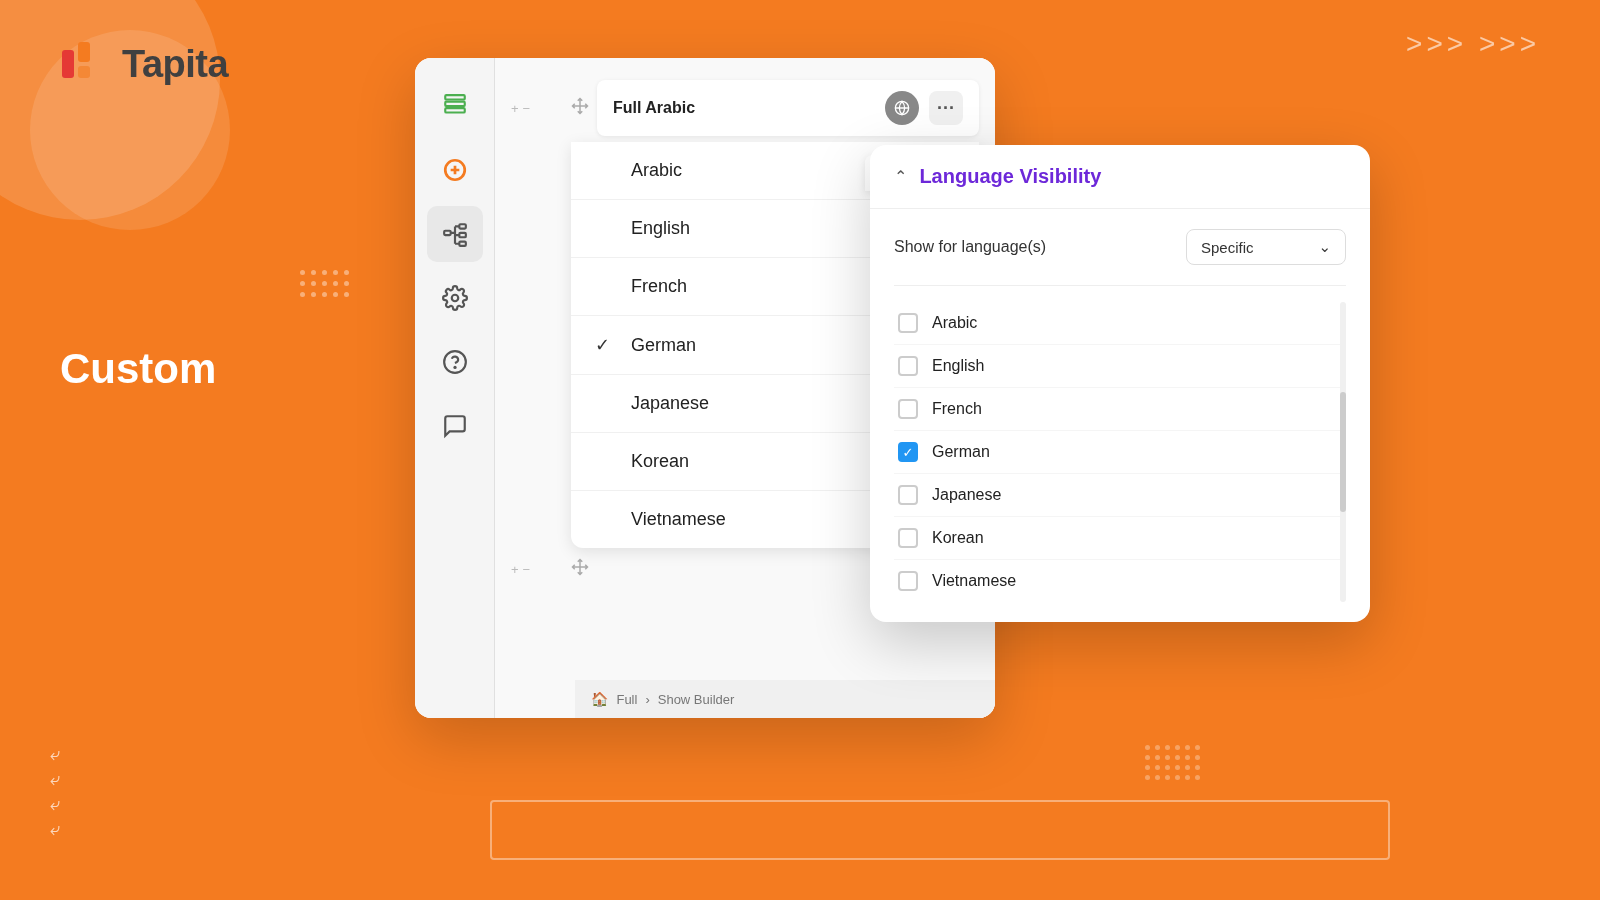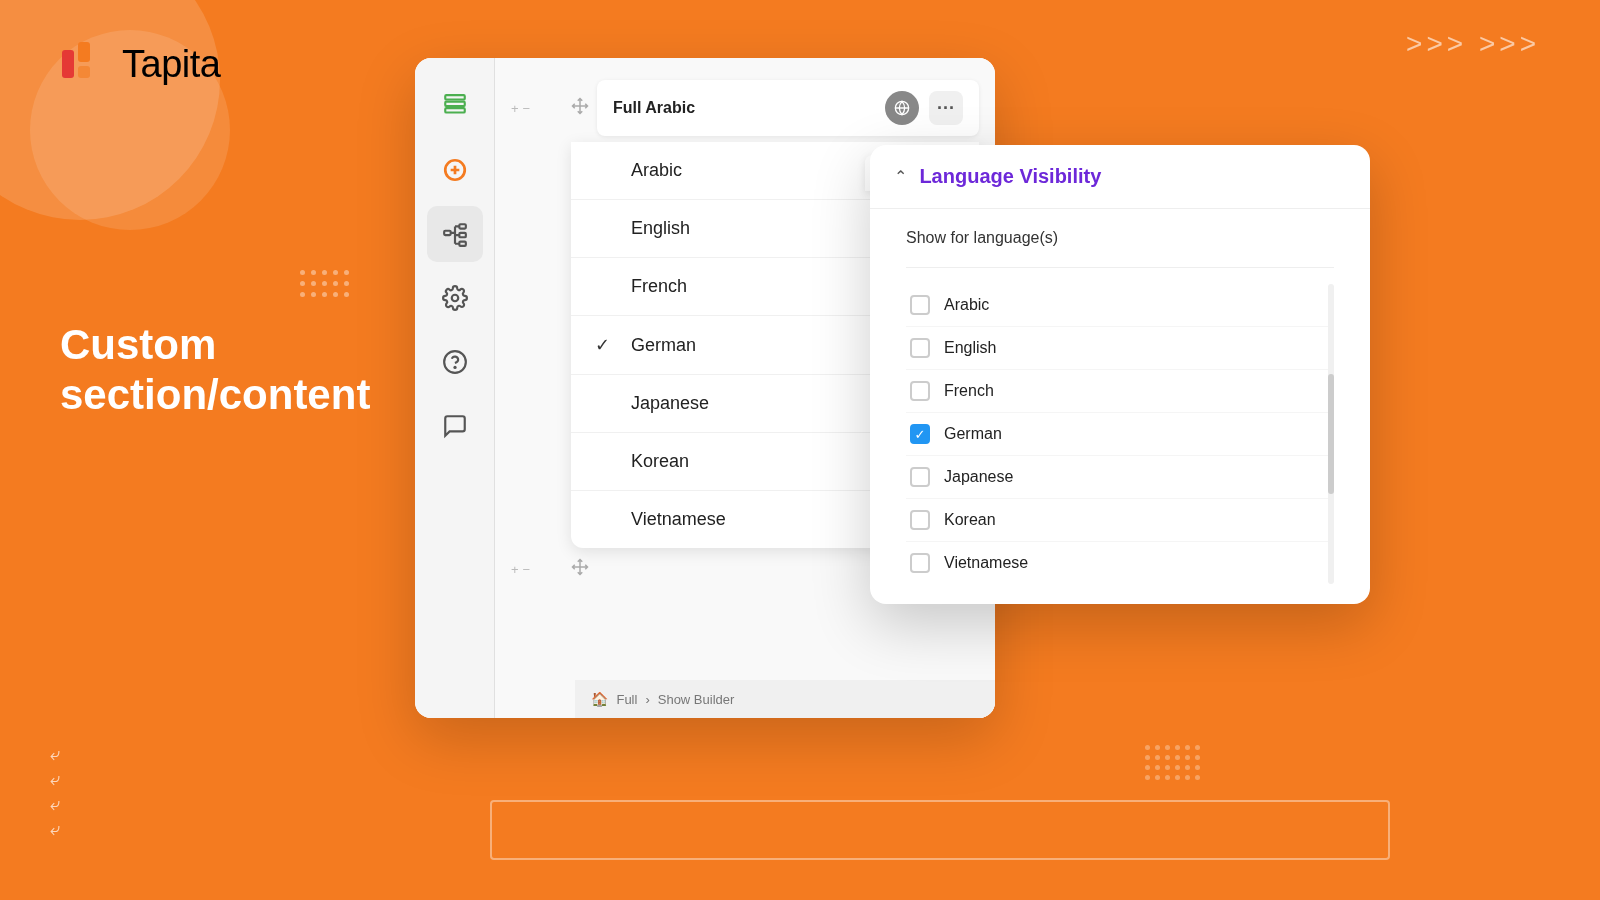--- a/index.html
+++ b/index.html
@@ -99,30 +99,30 @@
       display: flex;
       align-items: center;
       gap: 14px;
     }
     .logo-icon {
       width: 48px;
       height: 48px;
     }
     .logo-text {
       font-size: 38px;
-      font-weight: 400;
-      color: #000000;
+      font-weight: 700;
+      color: #404040;
       letter-spacing: -0.5px;
     }
 
     
     .headline {
       position: absolute;
       left: 60px;
-      top: 320px;
+      top: 344px;
       color: #fff;
       font-size: 42px;
       font-weight: 800;
       line-height: 1.2;
       max-width: 330px;
     }
 
     
     .editor-panel {
       position: absolute;
@@ -288,21 +288,21 @@
     .panel-header-title {
       font-size: 20px;
       font-weight: 700;
       color: #6d28d9;
     }
     .chevron-icon {
       font-size: 16px;
       color: #555;
     }
     .panel-body {
-      padding: 20px 36px;
+      padding: 20px 24px;
     }
     .panel-row {
       display: flex;
       align-items: center;
       justify-content: space-between;
       margin-bottom: 20px;
     }
     .panel-label {
       font-size: 16px;
       color: #333;
@@ -456,21 +456,20 @@
   <svg class="logo-icon" viewBox="0 0 48 48" fill="none">
     <rect x="2" y="10" width="12" height="28" rx="3" fill="#E53935"></rect>
     <rect x="18" y="2" width="12" height="20" rx="3" fill="#F47B20"></rect>
     <rect x="18" y="26" width="12" height="12" rx="3" fill="#F47B20" opacity="0.6"></rect>
   </svg>
   <span class="logo-text">Tapita</span>
 </div>
 
 <div class="headline">
   <div>Custom</div>
-  <div>section/content</div>
 </div>
 
 <div class="editor-panel">
 
   <div class="sidebar">
 
     <div class="sidebar-icon">
       <svg viewBox="0 0 24 24" fill="none" stroke="#4CAF50" stroke-width="2">
         <rect x="3" y="8" width="18" height="4" rx="1"></rect>
         <rect x="3" y="14" width="18" height="4" rx="1"></rect>
@@ -606,20 +605,24 @@
 </div>
 
 <div class="lang-visibility-panel">
   <div class="panel-header">
     <span class="chevron-icon">⌃</span>
     <span class="panel-header-title">Language Visibility</span>
   </div>
   <div class="panel-body">
     <div class="panel-row">
       <span class="panel-label">Show for language(s)</span>
+      <div class="select-dropdown">
+        <span>Specific</span>
+        <span>⌄</span>
+      </div>
     </div>
     <hr class="panel-divider">
     <div class="panel-scroll-area">
       <div class="lang-check-list">
         <div class="lang-check-item">
           <div class="checkbox"></div>
           <span>Arabic</span>
         </div>
         <div class="lang-check-item">
           <div class="checkbox"></div>

